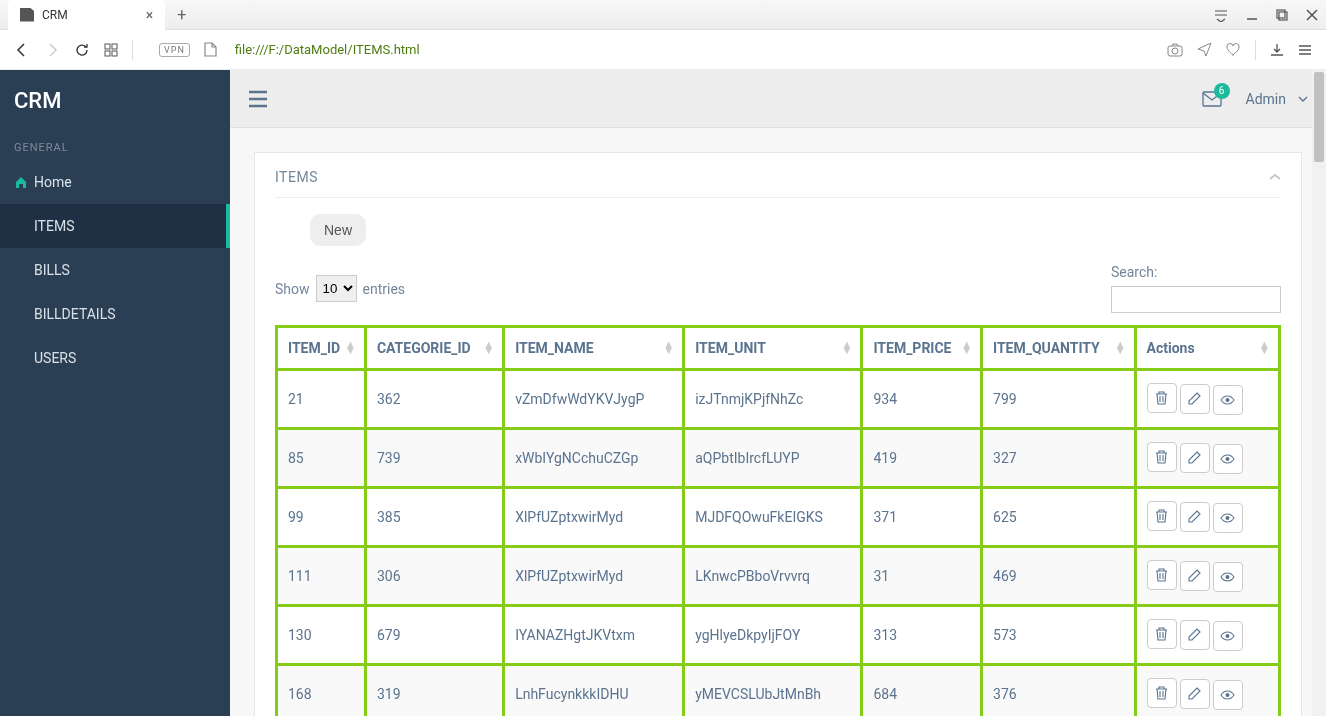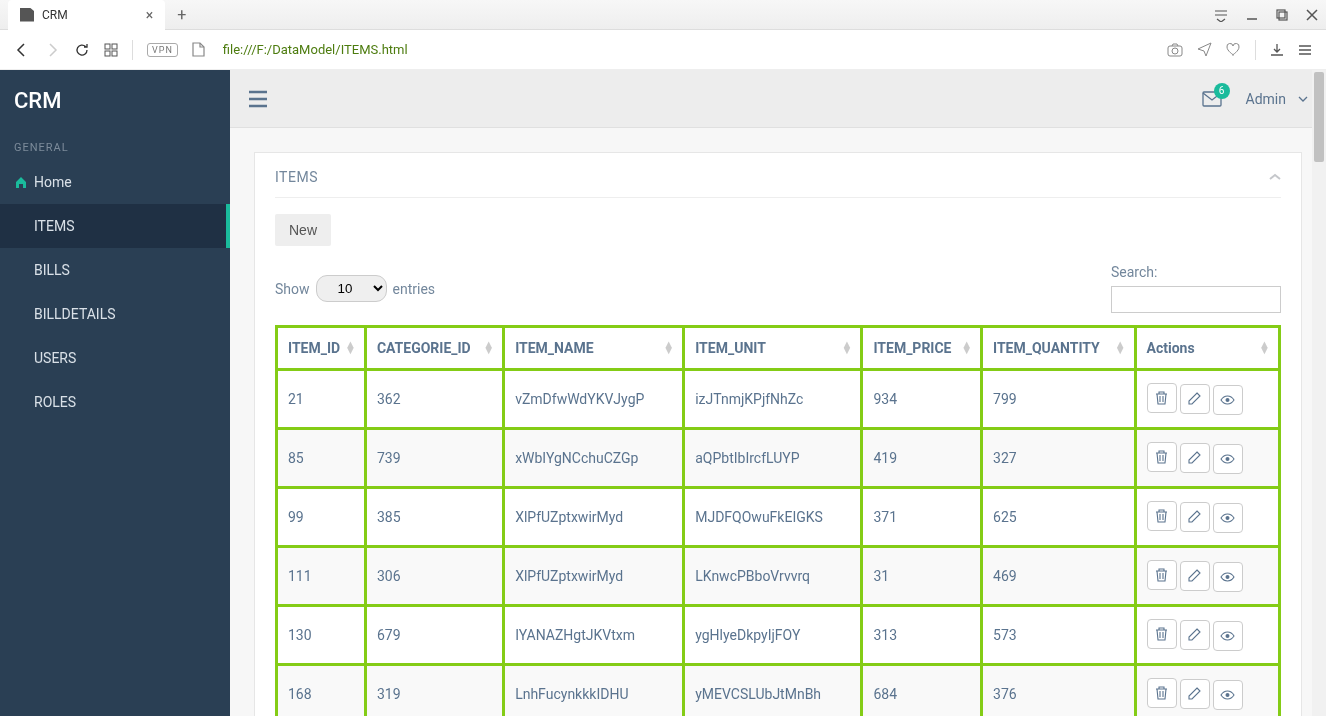--- a/index.html
+++ b/index.html
@@ -11,21 +11,21 @@
 .tab .file-icon { width: 14px; height: 14px; background: #555; clip-path: polygon(0 0, 70% 0, 100% 25%, 100% 100%, 0 100%); }
 .tab .close-x { margin-left: 70px; font-size: 14px; color: #666; cursor: pointer; }
 .new-tab { margin-left: 12px; color: #666; font-size: 16px; cursor: pointer; }
 .chrome-right { margin-left: auto; display: flex; gap: 18px; align-items: center; color: #555; }
 .chrome-right span { font-size: 16px; cursor: pointer; }
 
 .toolbar { height: 40px; display: flex; align-items: center; padding: 0 14px; gap: 14px; border-bottom: 1px solid #eee; }
 .toolbar .nav-btn { color: #555; font-size: 16px; cursor: pointer; }
 .toolbar .nav-btn.disabled { color: #ccc; }
 .toolbar .divider { width: 1px; height: 20px; background: #ddd; }
-.vpn-badge { border: 1px solid #aaa; border-radius: 3px; padding: 1px 4px; font-size: 9px; letter-spacing: 1px; color: #777; }
+.vpn-badge { border: 1px solid #aaa; border-radius: 3px; padding: 1px 4px; font-size: 9px; letter-spacing: 1px; color: #777; margin-left: 12px; }
 .file-ic { color: #888; font-size: 14px; }
 .url { flex: 1; color: #4d7c0f; font-size: 13px; padding-left: 4px; }
 .toolbar-right { display: flex; gap: 14px; align-items: center; color: #777; }
 .toolbar-right span { cursor: pointer; font-size: 15px; }
 
 
 .app { display: flex; height: calc(100vh - 70px); position: relative; }
 .sidebar { width: 230px; background: #2a3f54; color: #e7e7e7; flex-shrink: 0; overflow-y: auto; }
 .brand { font-size: 22px; font-weight: 500; padding: 18px 14px; color: #fff; }
 .section-label { font-size: 11px; letter-spacing: 1px; color: #7c8b9a; padding: 10px 14px 6px; text-transform: uppercase; }
@@ -41,26 +41,26 @@
 .mail-wrap { position: relative; color: #5a738e; font-size: 18px; cursor: pointer; }
 .mail-badge { position: absolute; top: -8px; right: -8px; background: #1abb9c; color: #fff; font-size: 10px; border-radius: 50%; width: 16px; height: 16px; display: flex; align-items: center; justify-content: center; }
 .user-menu { color: #5a738e; font-size: 14px; cursor: pointer; display: flex; align-items: center; gap: 12px; }
 
 .content { padding: 24px; }
 .panel { background: #fff; border: 1px solid #e6e6e6; padding: 16px 20px; }
 .panel-header { display: flex; align-items: center; justify-content: space-between; padding-bottom: 12px; border-bottom: 1px solid #eee; margin-bottom: 16px; }
 .panel-title { color: #73879c; font-size: 14px; letter-spacing: 0.5px; }
 .collapse-ic { color: #c5c7cb; font-size: 14px; cursor: pointer; }
 
-.btn-new { background: #eee; border: none; padding: 8px 14px; color: #555; font-size: 14px; cursor: pointer; border-radius: 2px; }
+.btn-new { background: #eee; border: none; padding: 8px 14px; color: #555; font-size: 14px; cursor: pointer; border-radius: 10px; margin-left: 35px; }
 .filter-row { margin-top: 18px; }
 .select-view { padding: 8px 40px 8px 12px; border: 1px solid #ccc; border-radius: 4px; color: #555; font-size: 14px; background: #fff; appearance: none; background-image: linear-gradient(45deg, transparent 50%, #888 50%), linear-gradient(135deg, #888 50%, transparent 50%); background-position: calc(100% - 16px) center, calc(100% - 11px) center; background-size: 5px 5px, 5px 5px; background-repeat: no-repeat; cursor: pointer; }
 
 .table-controls { display: flex; align-items: center; margin-top: 18px; color: #73879c; font-size: 14px; }
-.entries-select { margin: 8px 6px; padding: 4px 17px; border: 1px solid #ccc; border-radius: 11px; }
+.entries-select { margin: 8px 6px; padding: 4px 2px; border: 1px solid #ccc; border-radius: 0; }
 .search-wrap { margin-left: auto; display: flex; gap: 6px; flex-direction: column; }
 .search-input { border: 1px solid #ccc; padding: 5px 8px; width: 170px; }
 
 .data-table { width: 100%; border-collapse: collapse; margin-top: 12px; }
 .data-table th, .data-table td { border: 3px solid #84cc16; padding: 12px 10px; text-align: left; font-size: 14px; color: #5a738e; vertical-align: middle; }
 .data-table th { font-weight: 700; position: relative; cursor: pointer; }
 .sort-ic { position: absolute; right: 8px; top: 50%; transform: translateY(-50%); font-size: 11px; color: #ccc; display: flex; flex-direction: column; line-height: 6px; }
 .data-table tbody tr:nth-child(odd) { background: #fff; }
 .data-table tbody tr:nth-child(even) { background: #f9f9f9; }
 .actions-cell { white-space: nowrap; }
@@ -190,23 +190,20 @@
         </div>
         <div class="nav-item">
           <span>BILLS</span>
         </div>
         <div class="nav-item">
           <span>BILLDETAILS</span>
         </div>
         <div class="nav-item">
           <span>USERS</span>
         </div>
-        <div class="nav-item">
-          <span>ROLES</span>
-        </div>
       </div>
   </div>
 
   <div class="main">
     <div class="topbar">
       <span class="hamburger">
         <svg width="20" height="18" viewBox="0 0 20 18">
             <path d="M1 2h18M1 9h18M1 16h18" stroke="#5a738e" stroke-width="2.5"></path>
           </svg>
       </span>

